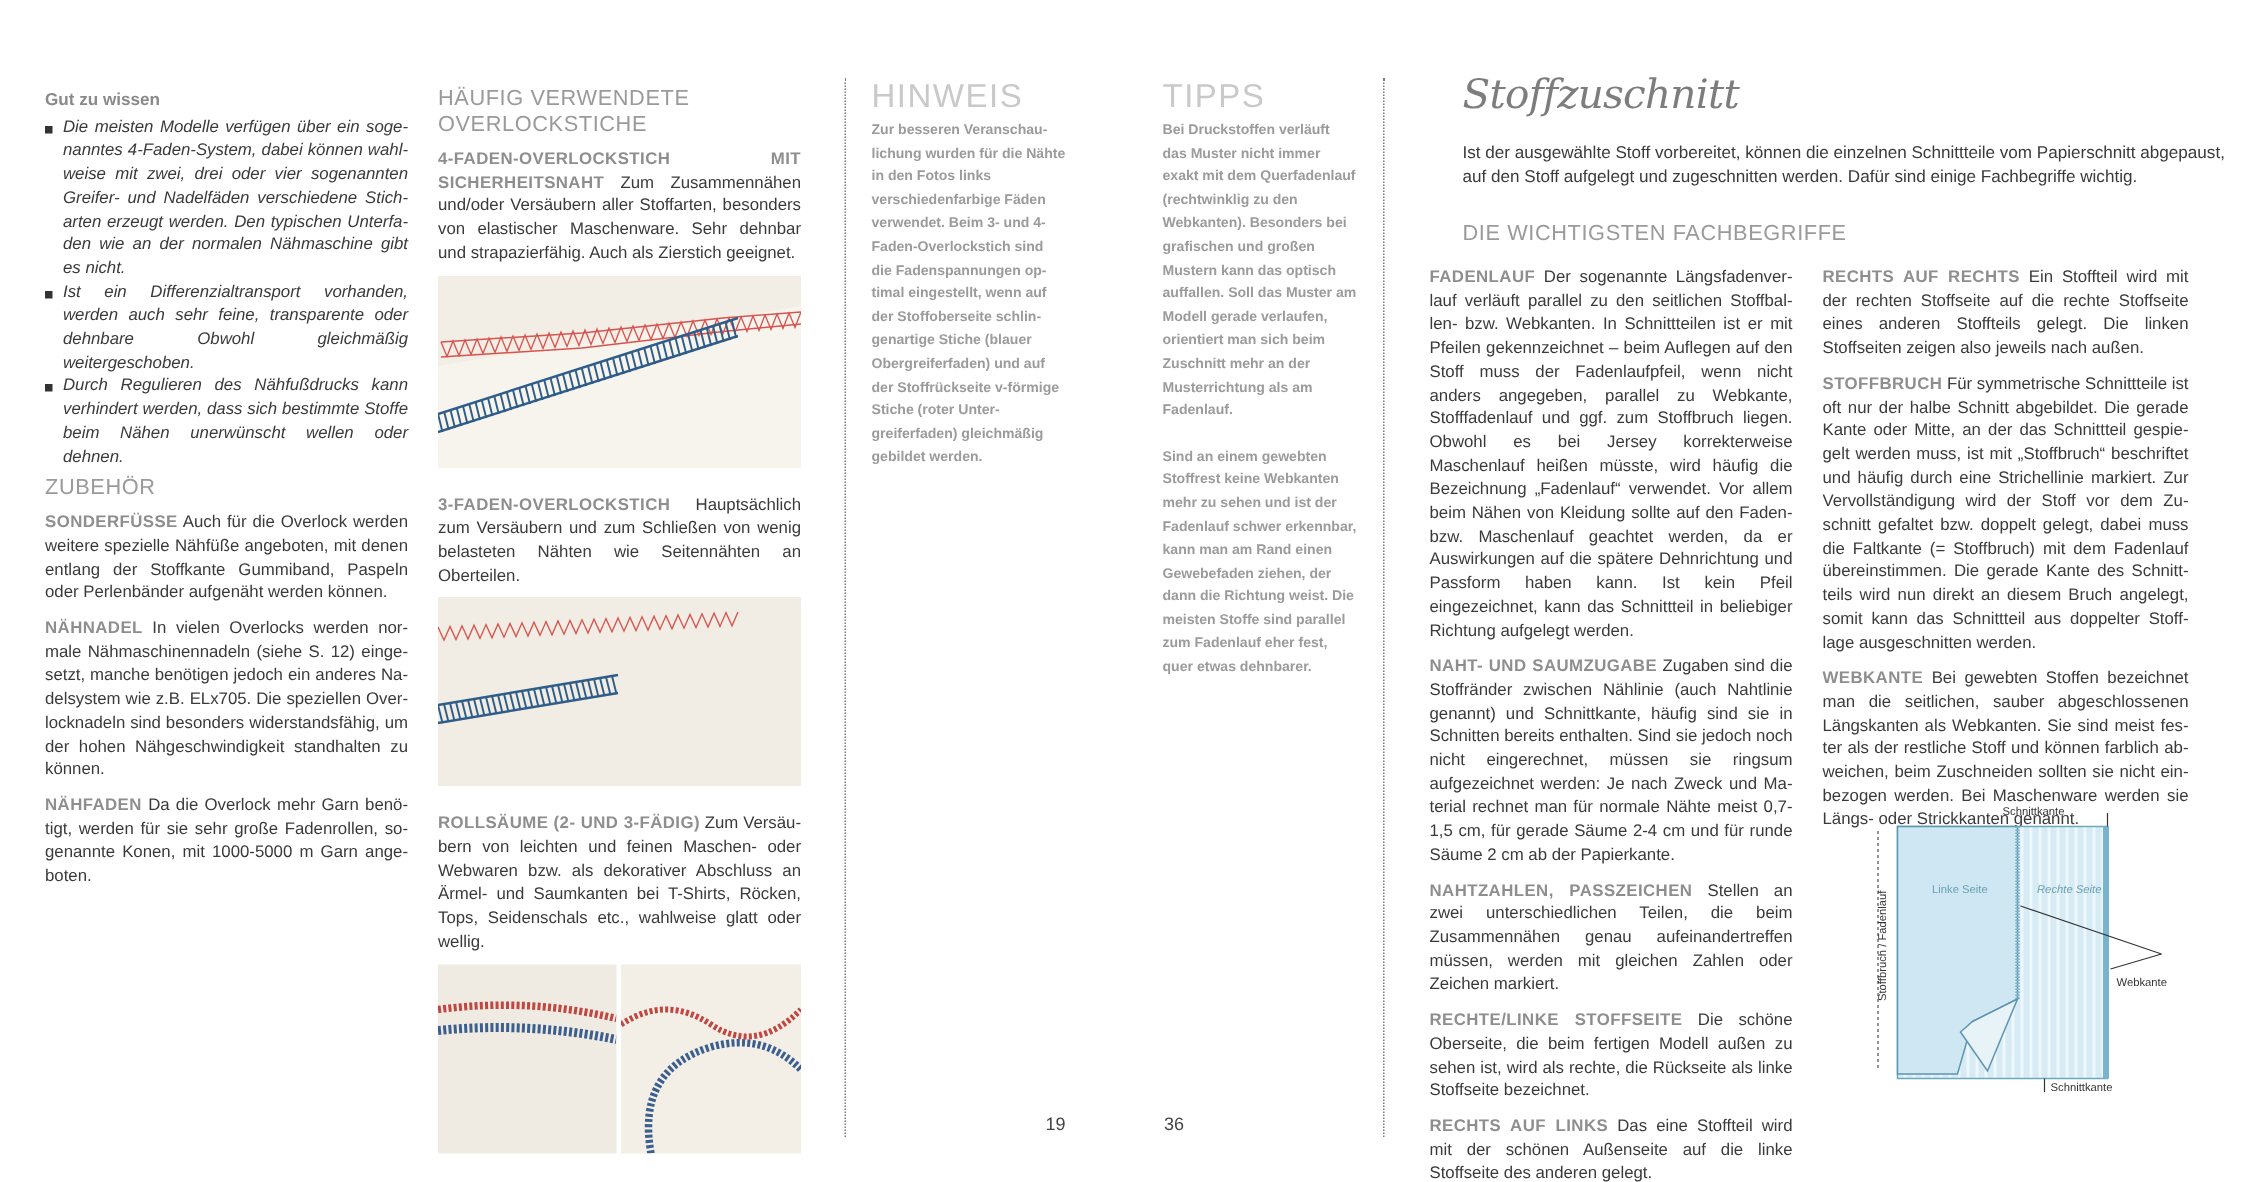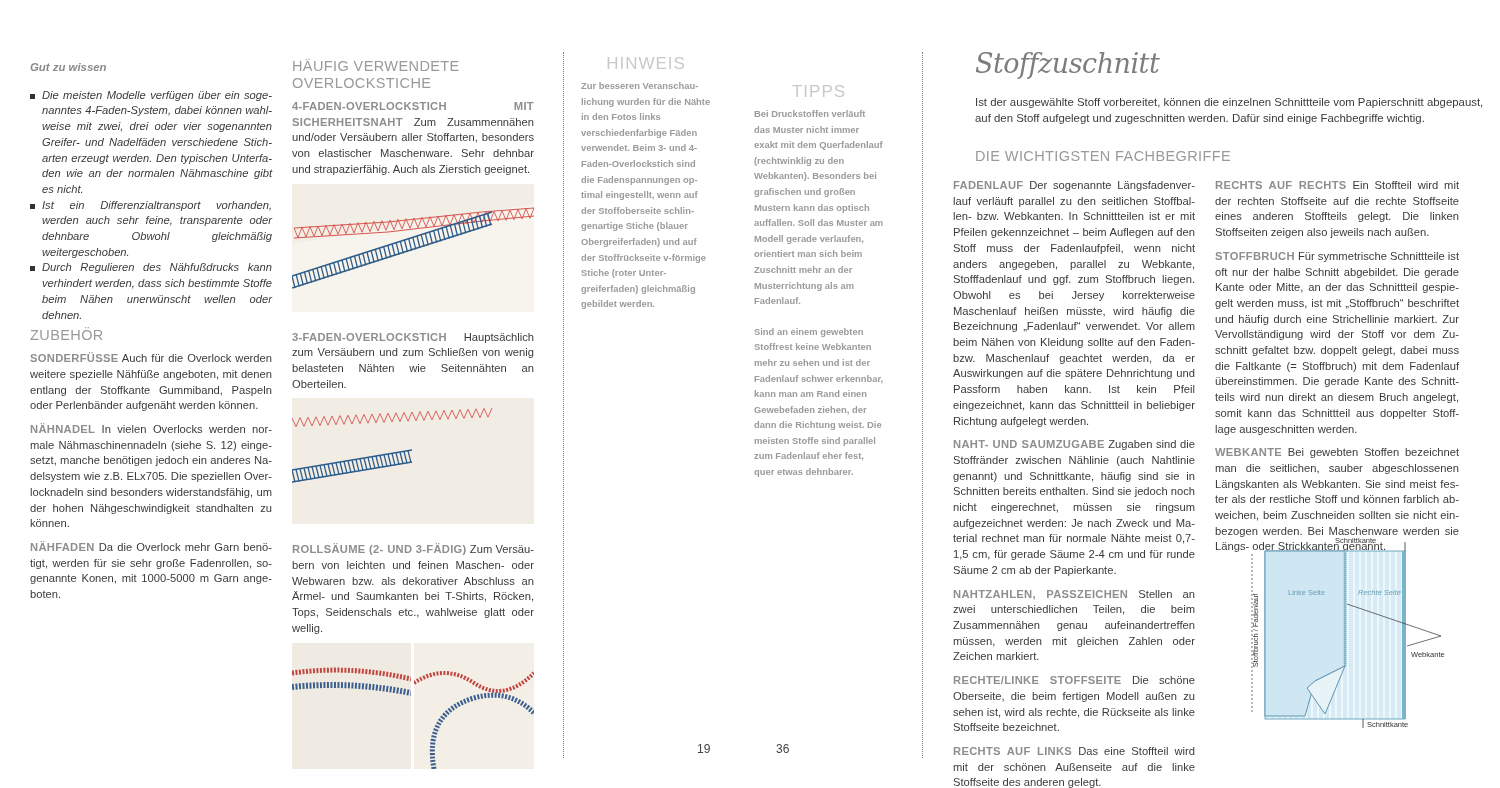--- a/index.html
+++ b/index.html
@@ -4,31 +4,31 @@
 <style>
   * { box-sizing: border-box; margin: 0; padding: 0; }
   html, body { width: 1500px; height: 788px; background: #ffffff; overflow: hidden; }
   body { position: relative; font-family: "Liberation Sans", sans-serif; color: #3a3a3a; }
 
   .col { position: absolute; font-size: 11.2px; line-height: 15.7px; text-align: justify; hyphens: manual; }
   .term { color: #8e8e8e; font-weight: bold; letter-spacing: 0.3px; }
   .para { margin-bottom: 8px; }
 
   .h-section { font-size: 14.5px; color: #9a9a9a; letter-spacing: 0.4px; line-height: 17px; margin-bottom: 7px; font-weight: normal; }
-  .h-small-italic { font-weight: bold; font-style: italic; color: #8a8a8a; font-size: 11.4px; margin-bottom: 12px; }
+  .h-small-italic { font-weight: bold; color: #8a8a8a; font-size: 11.4px; margin-bottom: 2px; }
 
   ul.bullets { list-style: none; }
   ul.bullets li { position: relative; padding-left: 12px; font-style: italic; margin-bottom: 0; }
   ul.bullets li::before { content: ""; position: absolute; left: 0; top: 6px; width: 5px; height: 5px; background: #333; }
 
   .photo { position: relative; width: 242px; background: #f3efe6; overflow: hidden; }
   .photo svg { display: block; }
 
   .side { position: absolute; font-size: 9.4px; line-height: 15.6px; font-weight: bold; color: #9b9b9b; text-align: left; }
-  .side-title { font-size: 17px; font-weight: normal; color: #c9c9c9; letter-spacing: 1px; line-height: 24px; margin-bottom: 2px; text-align: center; }
+  .side-title { font-size: 22px; font-weight: normal; color: #c9c9c9; letter-spacing: 1px; line-height: 24px; margin-bottom: 2px; }
 
   .dotline { position: absolute; top: 52px; bottom: 30px; width: 0; border-left: 1px dotted #7a7a7a; }
 
   .page-num { position: absolute; top: 742px; font-size: 12px; color: #444; }
 
   .script-title { font-family: "DejaVu Serif", serif; font-style: italic; font-size: 27px; color: #7d7d7d; letter-spacing: -0.5px; }
   .intro { font-size: 11.4px; line-height: 16px; color: #3a3a3a; }
 
   .diagram { position: absolute; left: 1245px; top: 536px; width: 210px; height: 196px; }
   .diagram .lbl { position: absolute; font-size: 7.5px; color: #333; }
@@ -188,21 +188,21 @@
 
 <div class="dotline" style="left:563px;"></div>
 
 <div class="side" style="left:581px; top:52px; width:130px;">
   <div class="side-title">HINWEIS</div>
   <div>Zur besseren Veranschau­lichung wurden für die Nähte in den Fotos links verschiedenfarbige Fäden verwendet. Beim 3- und 4-Faden-Overlockstich sind die Fadenspannungen op­timal eingestellt, wenn auf der Stoffoberseite schlin­genartige Stiche (blauer Obergreiferfaden) und auf der Stoffrückseite v-för­mige Stiche (roter Unter­greiferfaden) gleichmäßig gebildet werden.</div>
 </div>
 
 <div class="page-num" style="left:697px;">19</div>
 
-<div class="side" style="left:754px; top:52px; width:130px;margin-top:28px;">
+<div class="side" style="left:775px; top:52px; width:130px;">
   <div class="side-title">TIPPS</div>
   <div>Bei Druckstoffen verläuft das Muster nicht immer exakt mit dem Querfaden­lauf (rechtwinklig zu den Webkanten). Besonders bei grafischen und großen Mustern kann das optisch auffallen. Soll das Muster am Modell gerade verlau­fen, orientiert man sich beim Zuschnitt mehr an der Musterrichtung als am Fadenlauf.</div>
   <div style="margin-top:15px;">Sind an einem gewebten Stoffrest keine Webkanten mehr zu sehen und ist der Fadenlauf schwer erkenn­bar, kann man am Rand einen Gewebefaden zie­hen, der dann die Richtung weist. Die meisten Stoffe sind parallel zum Faden­lauf eher fest, quer etwas dehnbarer.</div>
 </div>
 
 <div class="page-num" style="left:776px;">36</div>
 
 <div class="dotline" style="left:922px;"></div>
 
 <div style="position:absolute; left:975px; top:48px; width:510px;">

